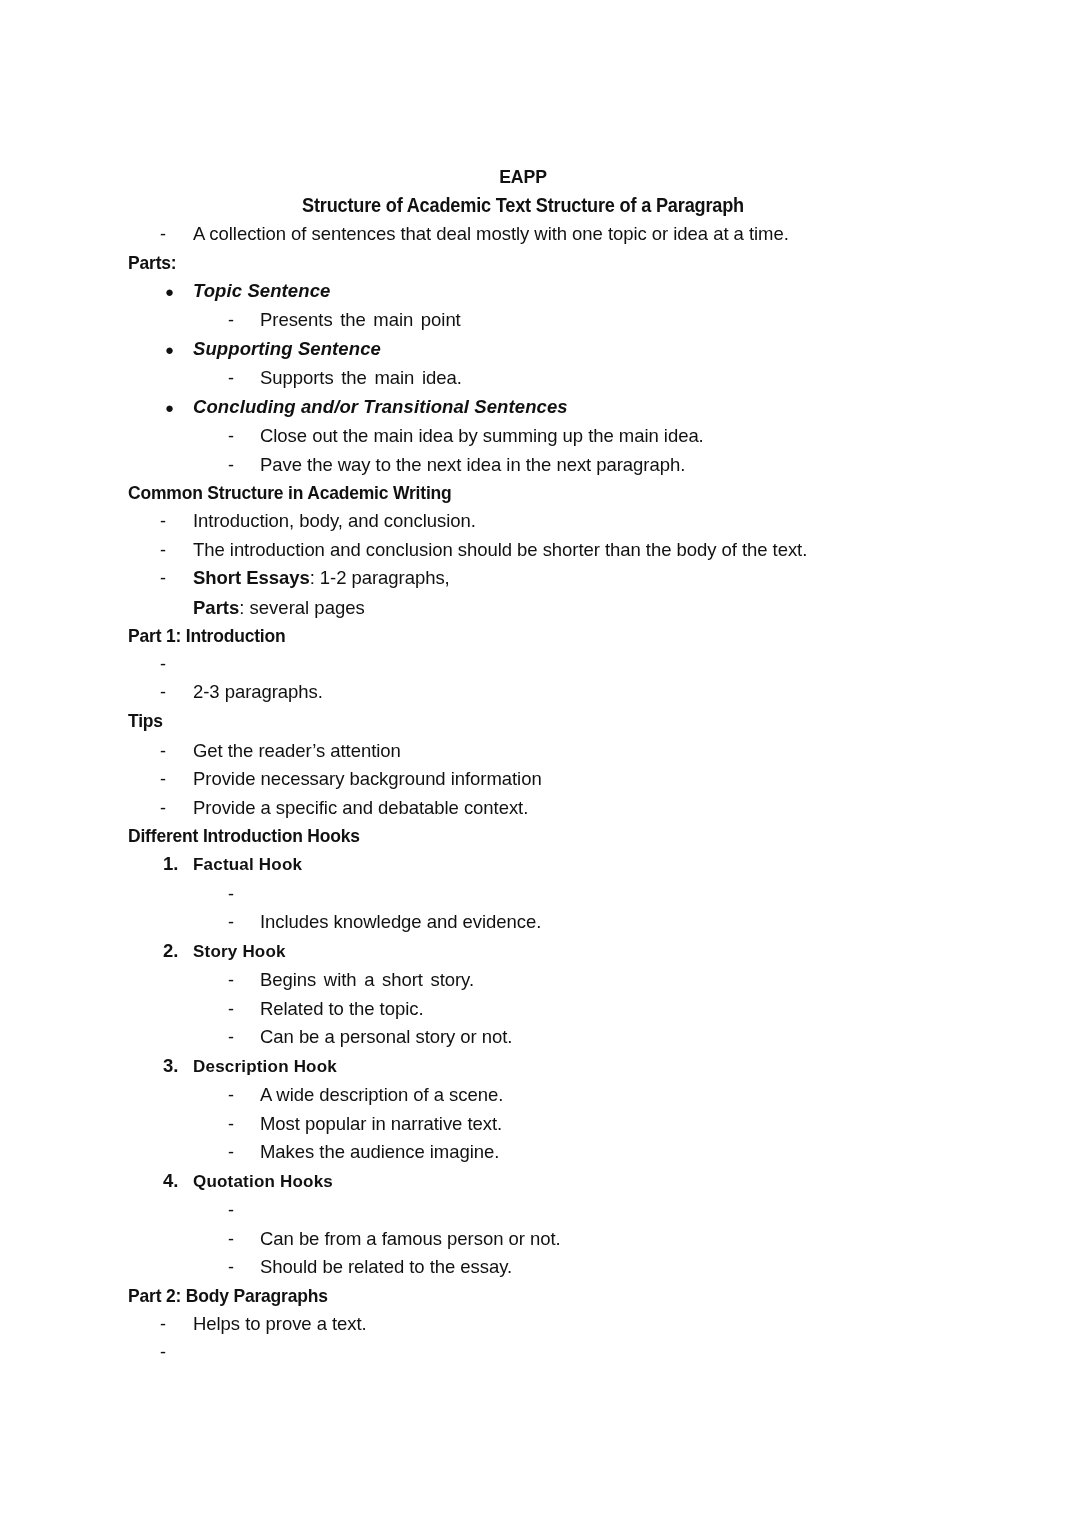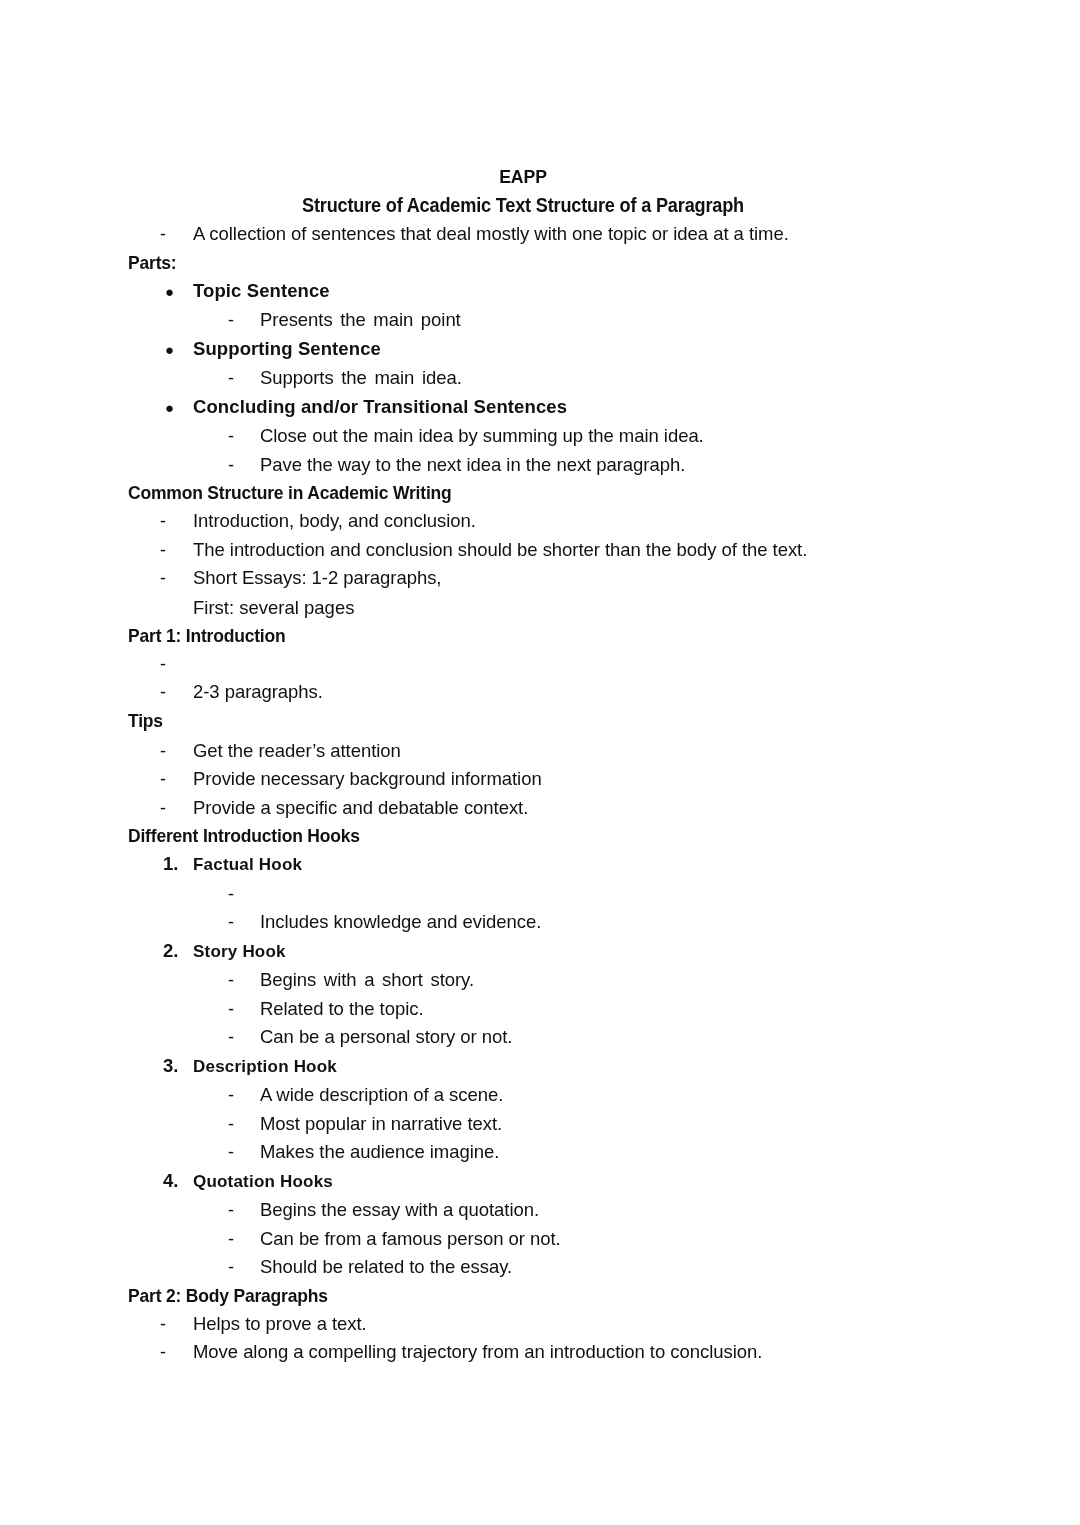--- a/index.html
+++ b/index.html
@@ -94,20 +94,21 @@
   .row.bullet .marker {
     width: 28px;
     flex: 0 0 28px;
     font-size: 15px;
     line-height: 28.5px;
   }
   .row.bullet .body {
     font-weight: bold;
     font-size: 18.5px;
     letter-spacing: 0.1px;
+    font-style: italic;
   }
 
   
   .row.numbered { padding-left: 35px; }
   .row.numbered .marker {
     width: 30px;
     flex: 0 0 30px;
     font-weight: bold;
     font-size: 18.5px;
   }
@@ -123,21 +124,21 @@
     width: 32px;
     flex: 0 0 32px;
     font-size: 18px;
   }
   .row.lvl2 .body {
     font-size: 18.5px;
     letter-spacing: -0.05px;
   }
 
   .row .body.spaced { word-spacing: 2.5px; }
-  .row .body b { font-weight: normal; }
+  .row .body b { font-weight: bold; }
 
   
   .row.continuation { padding-left: 65px; line-height: 29px; }
   .row.continuation .body { font-size: 18.5px; }
 </style>
 </head>
 <body>
 
 <div class="page">
   <div class="content">
@@ -191,21 +192,21 @@
     </div>
     <div class="row lvl1">
       <span class="marker">-</span>
       <span class="body">The introduction and conclusion should be shorter than the body of the text.</span>
     </div>
     <div class="row lvl1">
       <span class="marker">-</span>
       <span class="body"><b>Short Essays</b><span>: 1-2 paragraphs,</span></span>
     </div>
     <div class="row continuation">
-      <span class="body"><b>First</b><span>: several pages</span></span>
+      <span class="body"><b>Parts</b><span>: several pages</span></span>
     </div>
 
     <div class="heading">Part 1: Introduction</div>
     <div class="row lvl1">
       <span class="marker">-</span>
     </div>
     <div class="row lvl1">
       <span class="marker">-</span>
       <span class="body">2-3 paragraphs.</span>
     </div>
@@ -271,35 +272,33 @@
       <span class="marker">-</span>
       <span class="body">Makes the audience imagine.</span>
     </div>
 
     <div class="row numbered">
       <span class="marker">4.</span>
       <span class="body">Quotation Hooks</span>
     </div>
     <div class="row lvl2">
       <span class="marker">-</span>
-      <span class="body">Begins the essay with a quotation.</span>
     </div>
     <div class="row lvl2">
       <span class="marker">-</span>
       <span class="body">Can be from a famous person or not.</span>
     </div>
     <div class="row lvl2">
       <span class="marker">-</span>
       <span class="body">Should be related to the essay.</span>
     </div>
 
     <div class="heading">Part 2: Body Paragraphs</div>
     <div class="row lvl1">
       <span class="marker">-</span>
       <span class="body">Helps to prove a text.</span>
     </div>
     <div class="row lvl1">
       <span class="marker">-</span>
-      <span class="body">Move along a compelling trajectory from an introduction to conclusion.</span>
     </div>
 
   </div>
 </div>
 
 </body></html>

